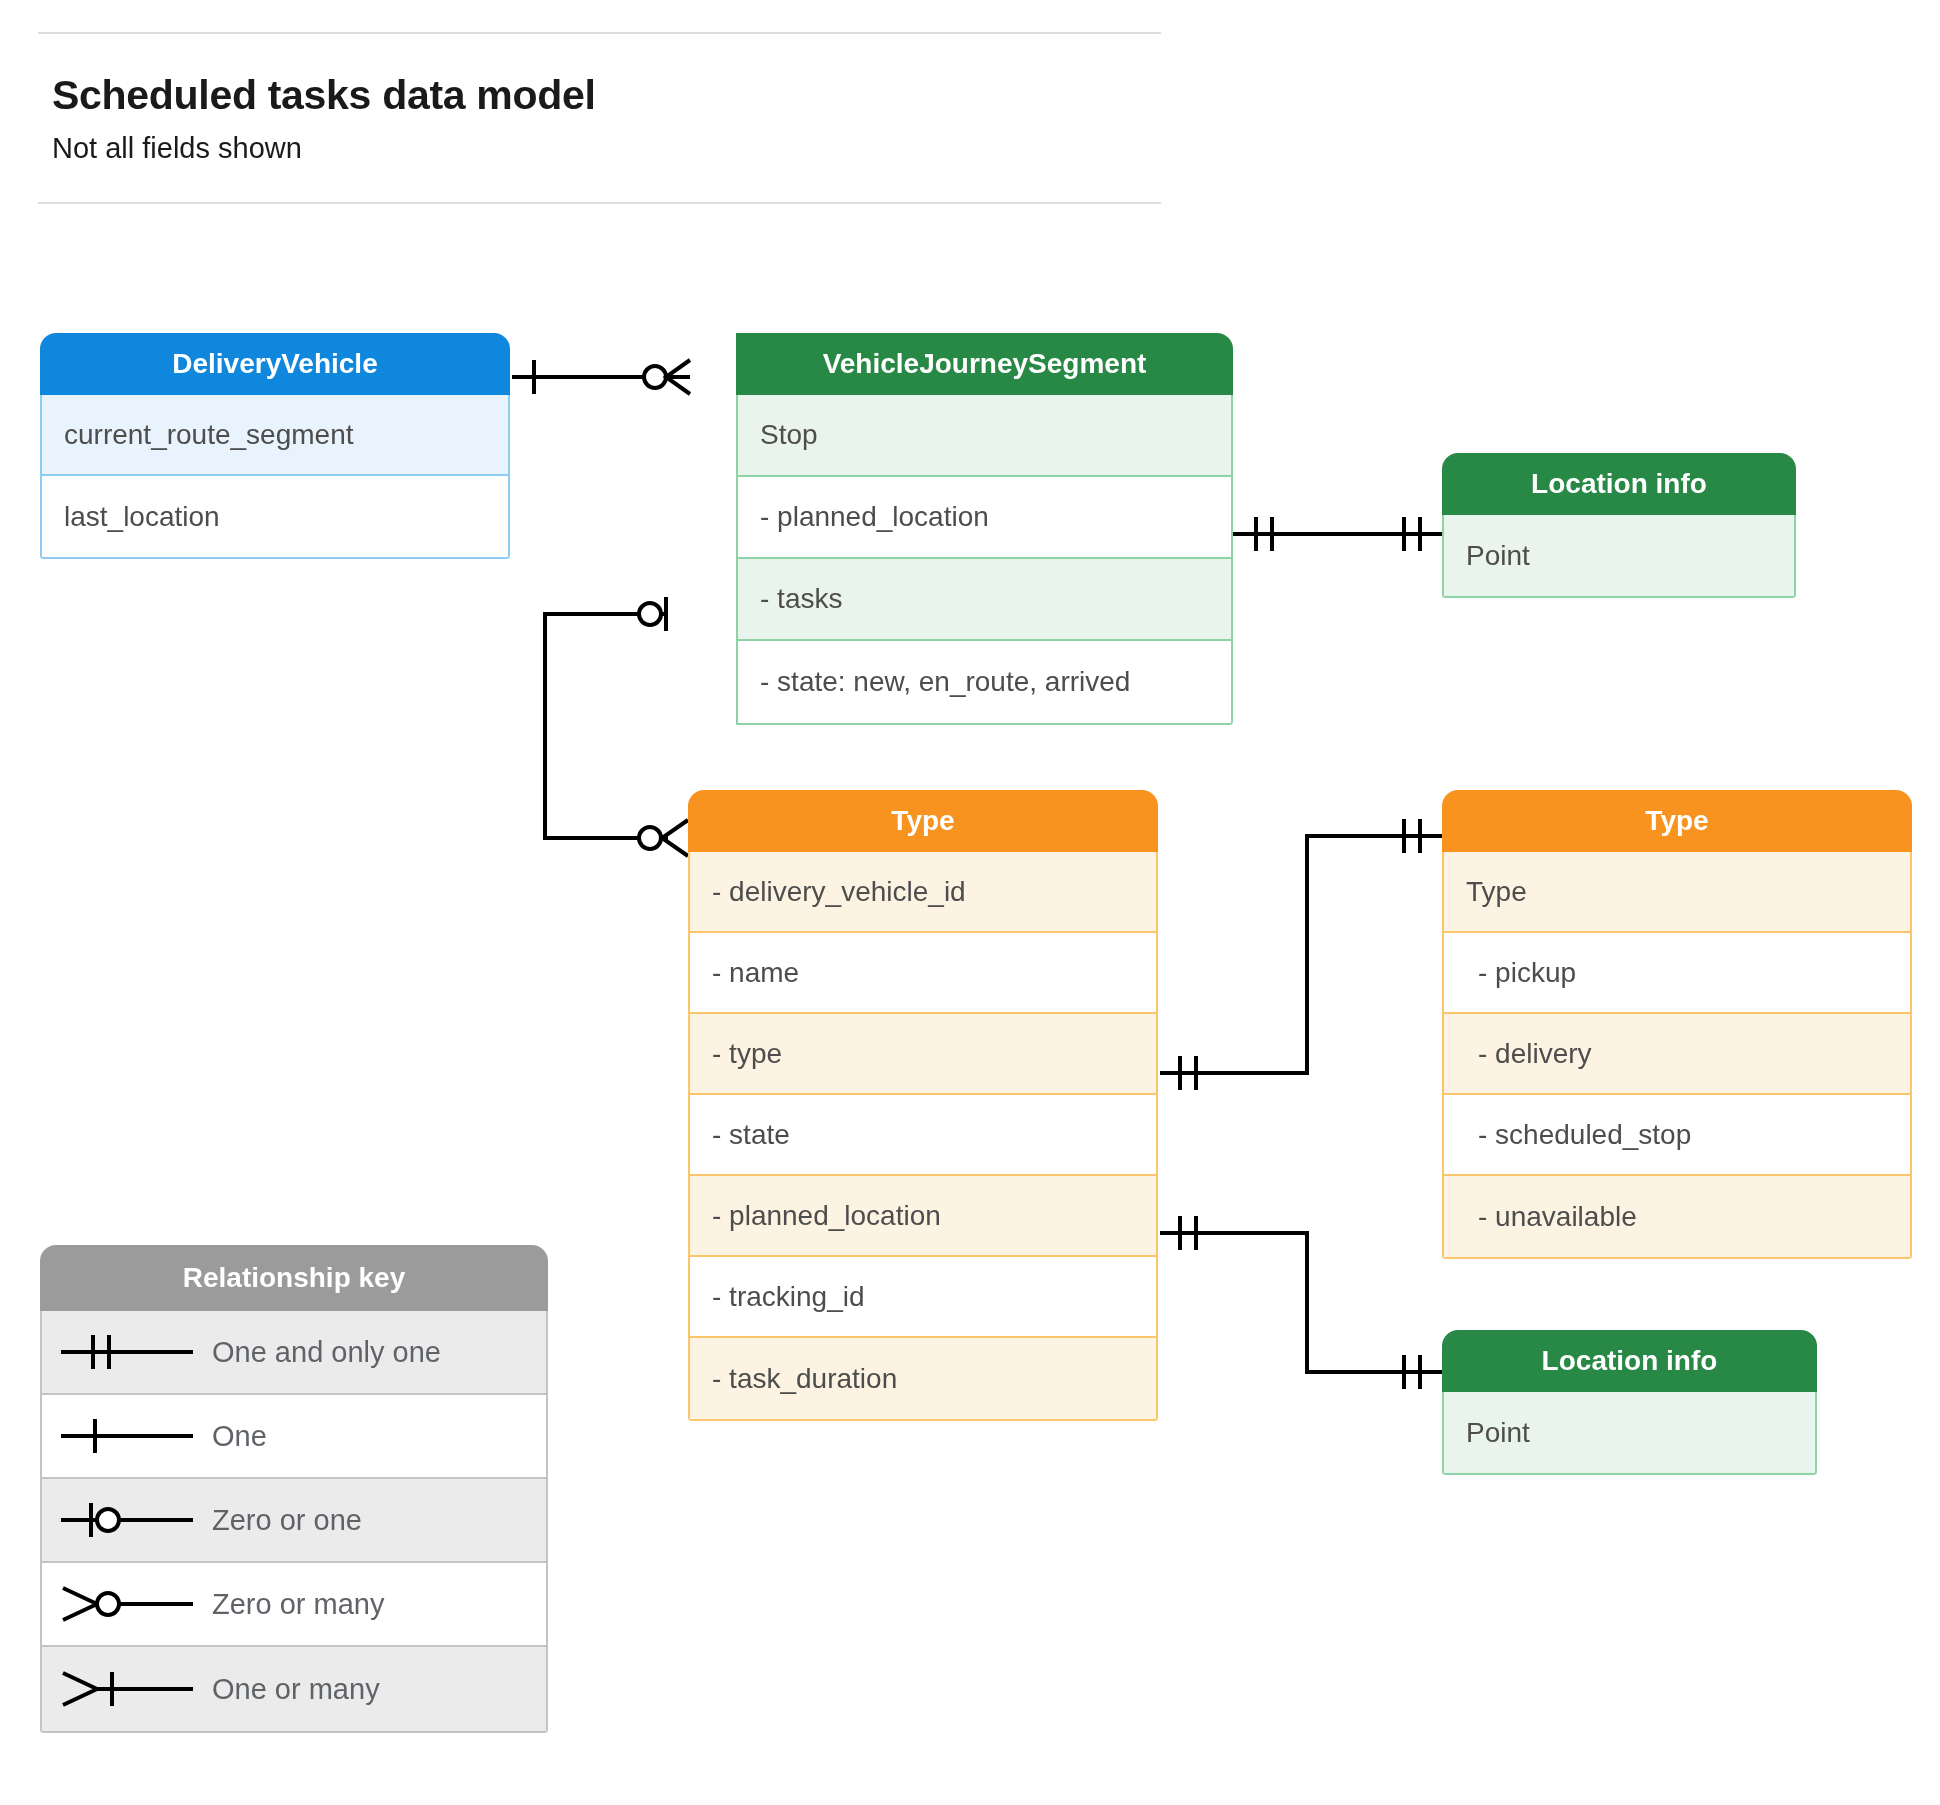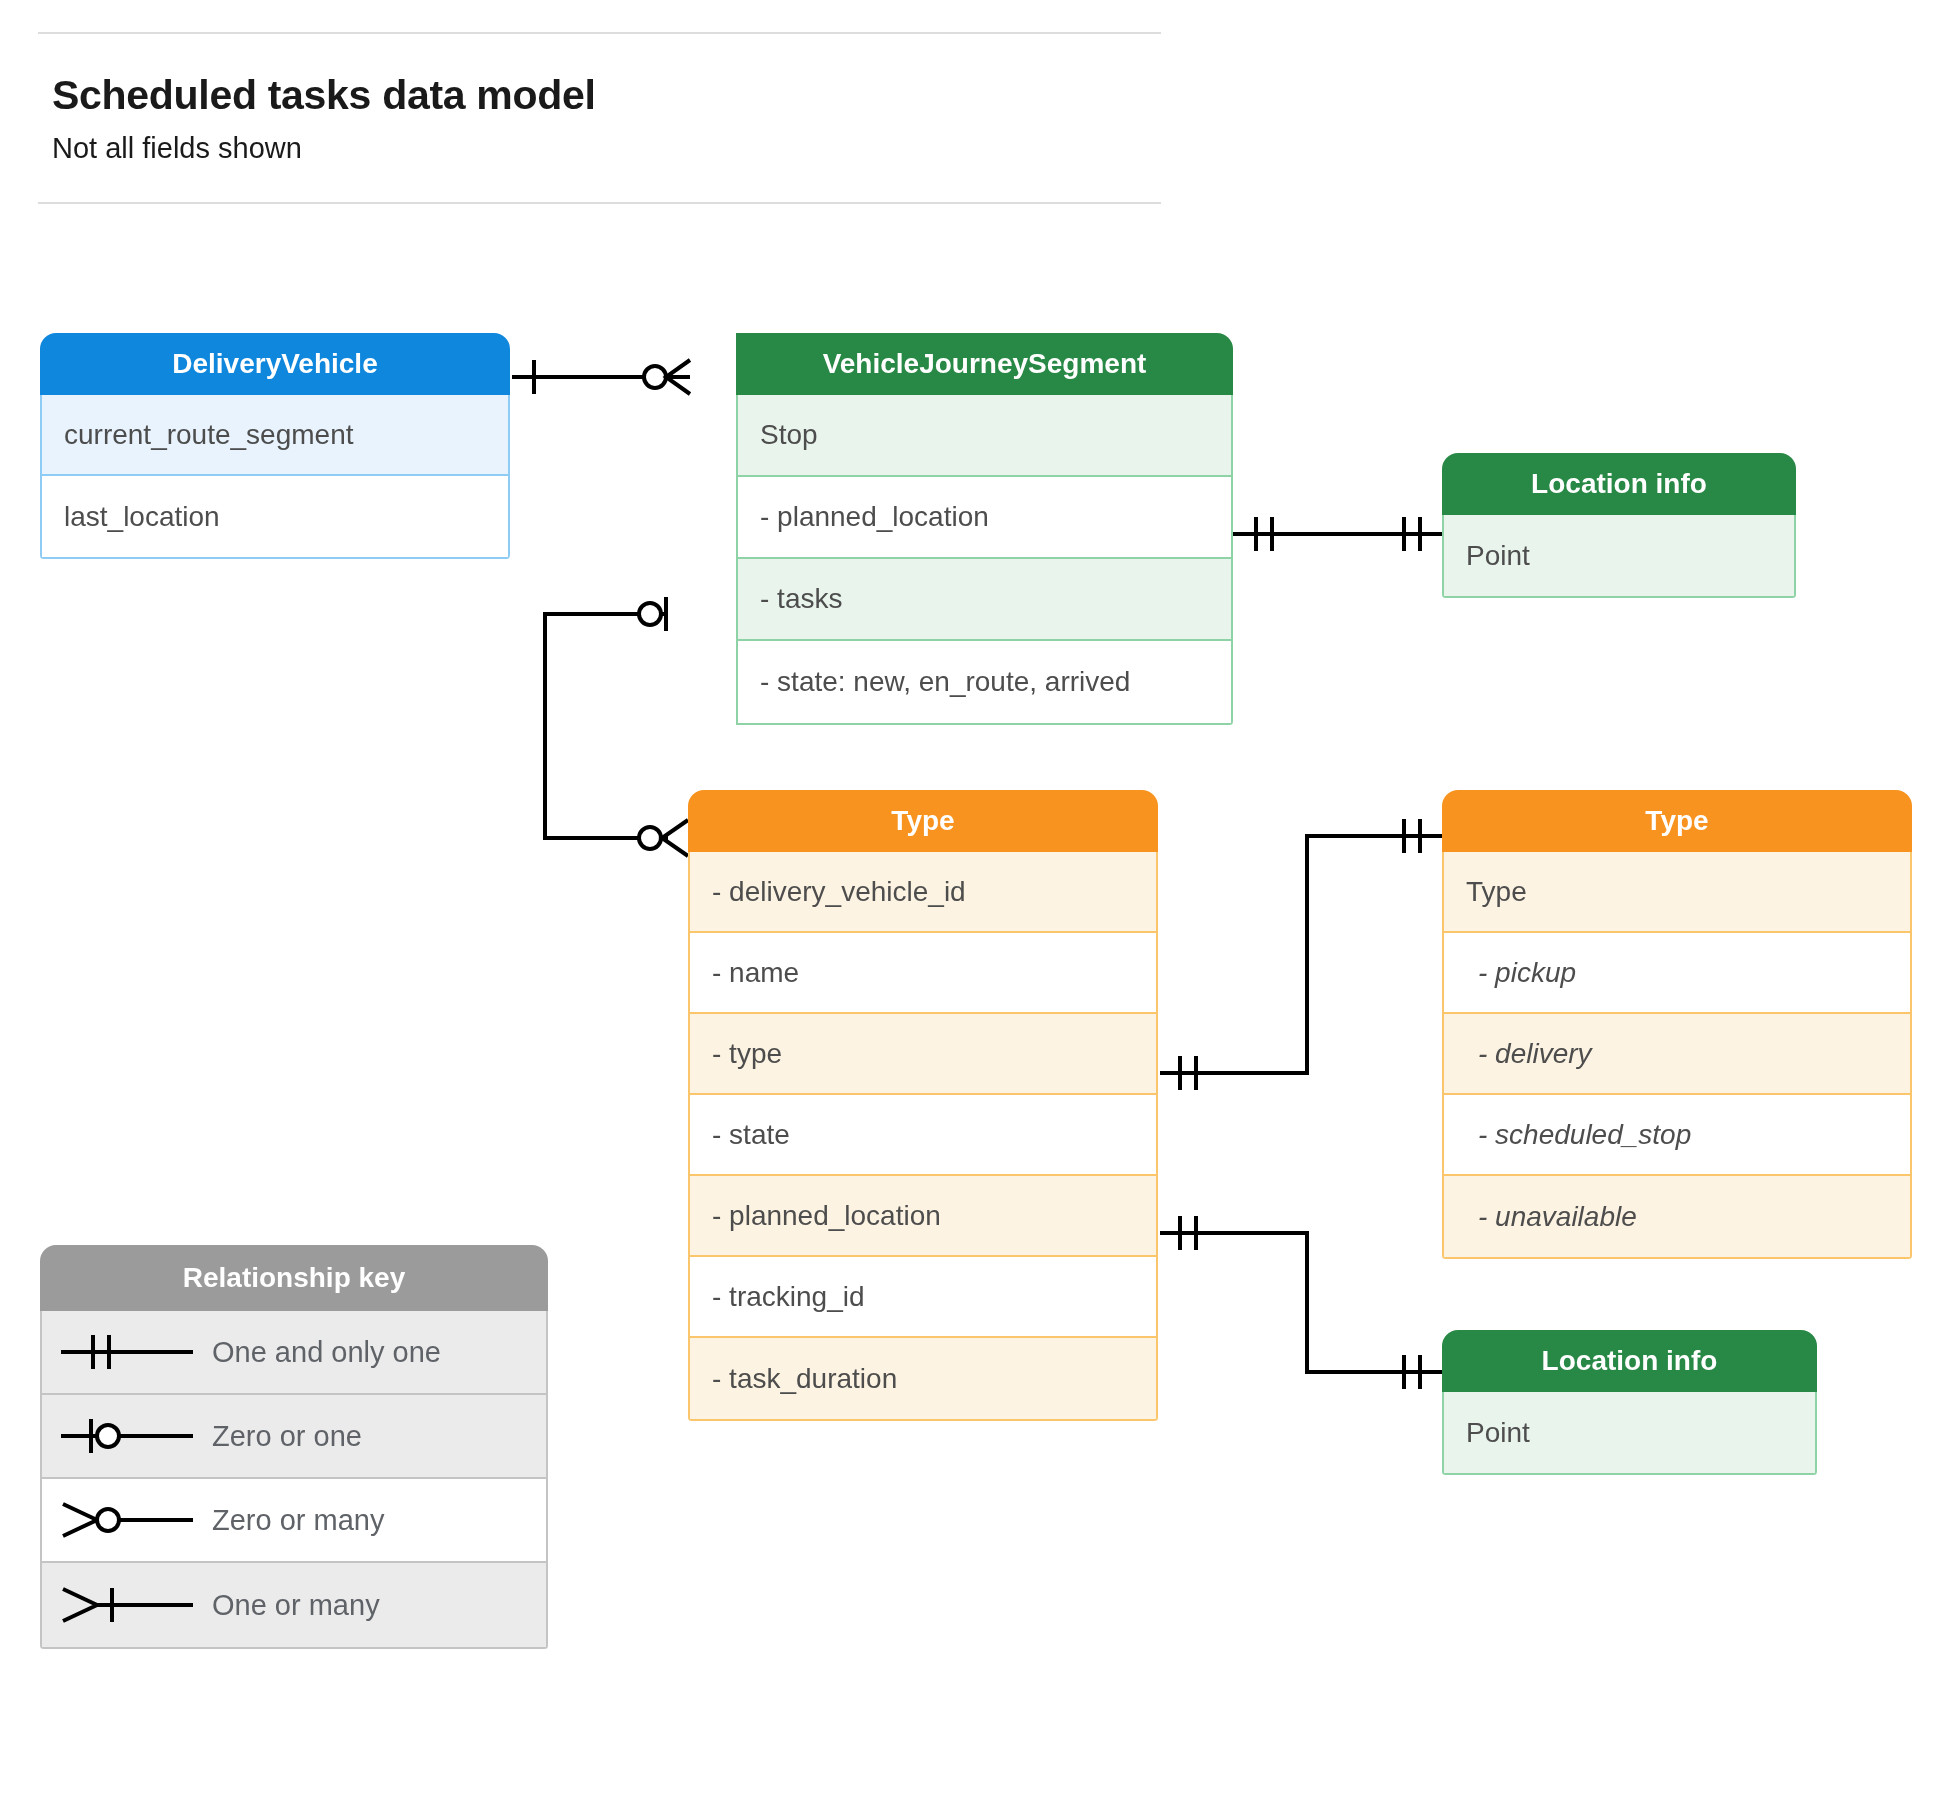--- a/index.html
+++ b/index.html
@@ -71,21 +71,21 @@
   .erow {
     box-sizing: border-box;
     width: 100%;
     display: flex;
     align-items: center;
     font-size: 28px;
     color: #4d4d4d;
     padding-left: 22px;
     white-space: nowrap;
   }
-  .erow.indent { padding-left: 34px; font-style: italic; }
+  .erow.indent { padding-left: 34px; }
 
   
   .e-blue .entity-head { background: #0f87dd; }
   .e-blue .entity-rows { border: 2px solid #8ecbf5; border-top: none; }
   .e-blue .erow { border-bottom: 2px solid #8ecbf5; }
   .e-blue .erow:last-child { border-bottom: none; }
   .e-blue .erow.alt { background: #e8f3fd; }
   .e-blue .erow.plain { background: #ffffff; }
 
   
@@ -252,20 +252,31 @@
           <g stroke="#000000" stroke-width="4" fill="none">
             <line x1="4" y1="23" x2="136" y2="23"></line>
             <line x1="36" y1="6" x2="36" y2="40"></line>
             <line x1="52" y1="6" x2="52" y2="40"></line>
           </g>
         </svg>
       </div>
       <div class="legend-label">One and only one</div>
     </div>
 
+    <div class="erow plain legend-row" style="height:84px;">
+      <div class="legend-sym">
+        <svg width="140" height="46" viewBox="0 0 140 46">
+          <g stroke="#000000" stroke-width="4" fill="none">
+            <line x1="4" y1="23" x2="136" y2="23"></line>
+            <line x1="38" y1="6" x2="38" y2="40"></line>
+          </g>
+        </svg>
+      </div>
+      <div class="legend-label">One</div>
+    </div>
 
     <div class="erow alt legend-row" style="height:84px;">
       <div class="legend-sym">
         <svg width="140" height="46" viewBox="0 0 140 46">
           <g stroke="#000000" stroke-width="4" fill="none">
             <line x1="4" y1="23" x2="136" y2="23"></line>
             <line x1="34" y1="6" x2="34" y2="40"></line>
             <circle cx="51" cy="23" r="11" fill="#ffffff"></circle>
           </g>
         </svg>

